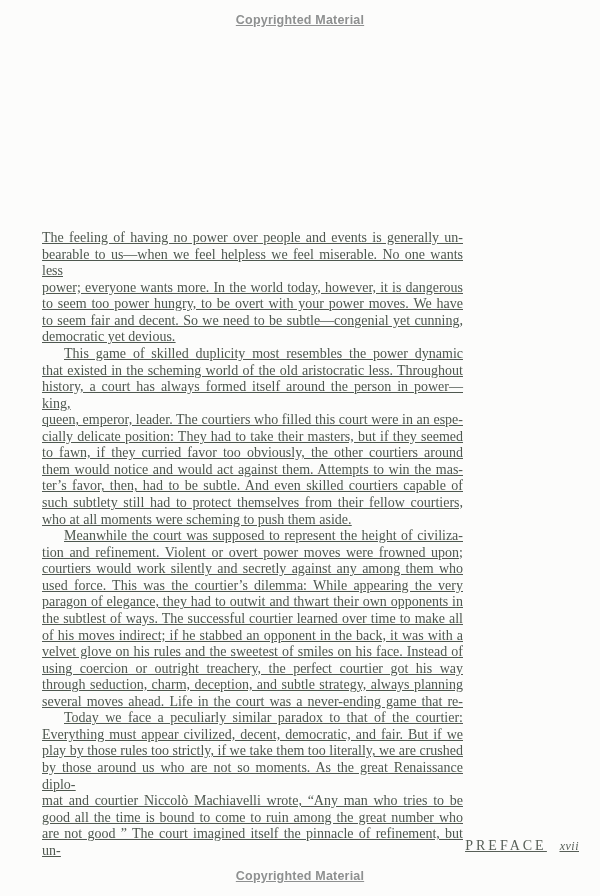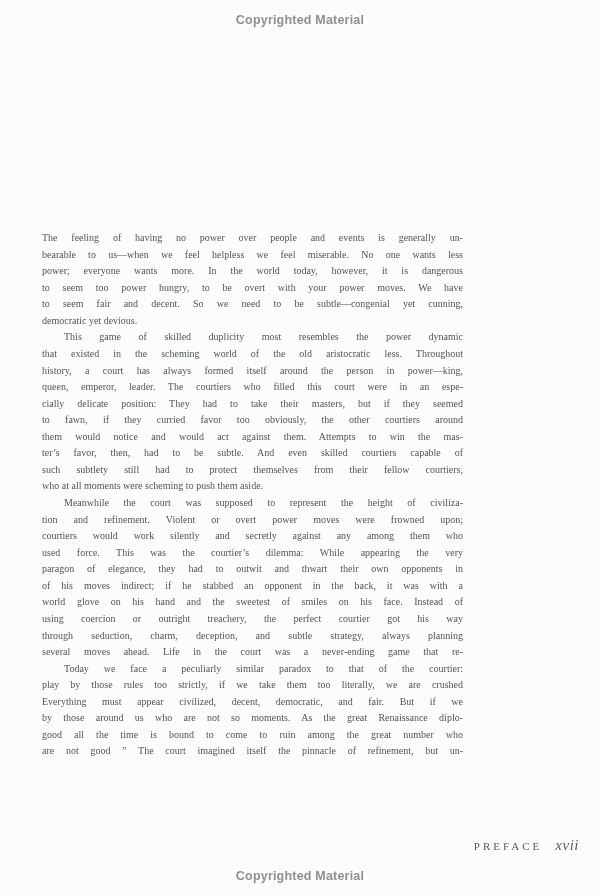--- a/index.html
+++ b/index.html
@@ -1,21 +1,21 @@
 <!DOCTYPE html>
 <html style="--background: #fcfcfb; --body-text: #4e574f; --notice-gray: #8e9090; --footer-text: #575f57;"><head>
 <meta charset="utf-8">
 <style>
   :root {
     --background: #fcfcfb;
     --body-text: #4e574f;
     --notice-gray: #8e9090;
     --footer-text: #575f57;
   }
-  * { margin: 0; padding: 0; box-sizing: border-box; }
+  * { margin: 0; padding: 0; box-sizing: border-box; text-decoration: underline; }
   html, body { background: #ffffff; }
   .page {
     position: relative;
     width: 600px;
     height: 896px;
     background: var(--background);
     overflow: hidden;
     font-family: "Liberation Serif", serif;
   }
   .copyright {
@@ -30,45 +30,45 @@
     color: var(--notice-gray);
   }
   .copyright.top { top: 13px; }
   .copyright.bottom { top: 869px; }
   .body-text {
     position: absolute;
     left: 42px;
     top: 230px;
     width: 421px;
     font-family: "Liberation Serif", serif;
-    font-size: 10px;
+    font-size: 14px;
     line-height: 16.57px;
     color: var(--body-text);
   }
   .tline {
     text-align: justify;
     text-align-last: justify;
   }
   .tline.para-end { text-align-last: left; }
   .tline.indent { text-indent: 22px; }
   .footer {
     position: absolute;
     top: 836px;
     right: 21px;
     color: var(--footer-text);
     white-space: nowrap;
   }
   .footer .section {
-    font-size: 11px;
+    font-size: 14px;
     letter-spacing: 3px;
     text-transform: uppercase;
   }
   .footer .pagenum {
     font-style: italic;
-    font-size: 15px;
+    font-size: 12px;
     margin-left: 13px;
     letter-spacing: 0.5px;
   }
 </style>
 </head>
 <body>
 
 <div class="page">
 
   <div class="copyright top">Copyrighted Material</div>
@@ -88,29 +88,31 @@
       <div class="tline">to fawn, if they curried favor too obviously, the other courtiers around</div>
       <div class="tline">them would notice and would act against them. Attempts to win the mas-</div>
       <div class="tline">ter’s favor, then, had to be subtle. And even skilled courtiers capable of</div>
       <div class="tline">such subtlety still had to protect themselves from their fellow courtiers,</div>
       <div class="tline para-end">who at all moments were scheming to push them aside.</div>
       <div class="tline indent">Meanwhile the court was supposed to represent the height of civiliza-</div>
       <div class="tline">tion and refinement. Violent or overt power moves were frowned upon;</div>
       <div class="tline">courtiers would work silently and secretly against any among them who</div>
       <div class="tline">used force. This was the courtier’s dilemma: While appearing the very</div>
       <div class="tline">paragon of elegance, they had to outwit and thwart their own opponents in</div>
+      <div class="tline">the subtlest of ways. The successful courtier learned over time to make all</div>
       <div class="tline">of his moves indirect; if he stabbed an opponent in the back, it was with a</div>
-      <div class="tline">world glove on his hand and the sweetest of smiles on his face. Instead of</div>
+      <div class="tline">velvet glove on his rules and the sweetest of smiles on his face. Instead of</div>
       <div class="tline">using coercion or outright treachery, the perfect courtier got his way</div>
       <div class="tline">through seduction, charm, deception, and subtle strategy, always planning</div>
       <div class="tline">several moves ahead. Life in the court was a never-ending game that re-</div>
       <div class="tline indent">Today we face a peculiarly similar paradox to that of the courtier:</div>
+      <div class="tline">Everything must appear civilized, decent, democratic, and fair. But if we</div>
       <div class="tline">play by those rules too strictly, if we take them too literally, we are crushed</div>
-      <div class="tline">Everything must appear civilized, decent, democratic, and fair. But if we</div>
       <div class="tline">by those around us who are not so moments. As the great Renaissance diplo-</div>
+      <div class="tline">mat and courtier Niccolò Machiavelli wrote, “Any man who tries to be</div>
       <div class="tline">good all the time is bound to come to ruin among the great number who</div>
       <div class="tline">are not good ” The court imagined itself the pinnacle of refinement, but un-</div>
     </div>
 
   <div class="footer">
     <span class="section">PREFACE</span><span class="pagenum">xvii</span>
   </div>
 
   <div class="copyright bottom">Copyrighted Material</div>
 

